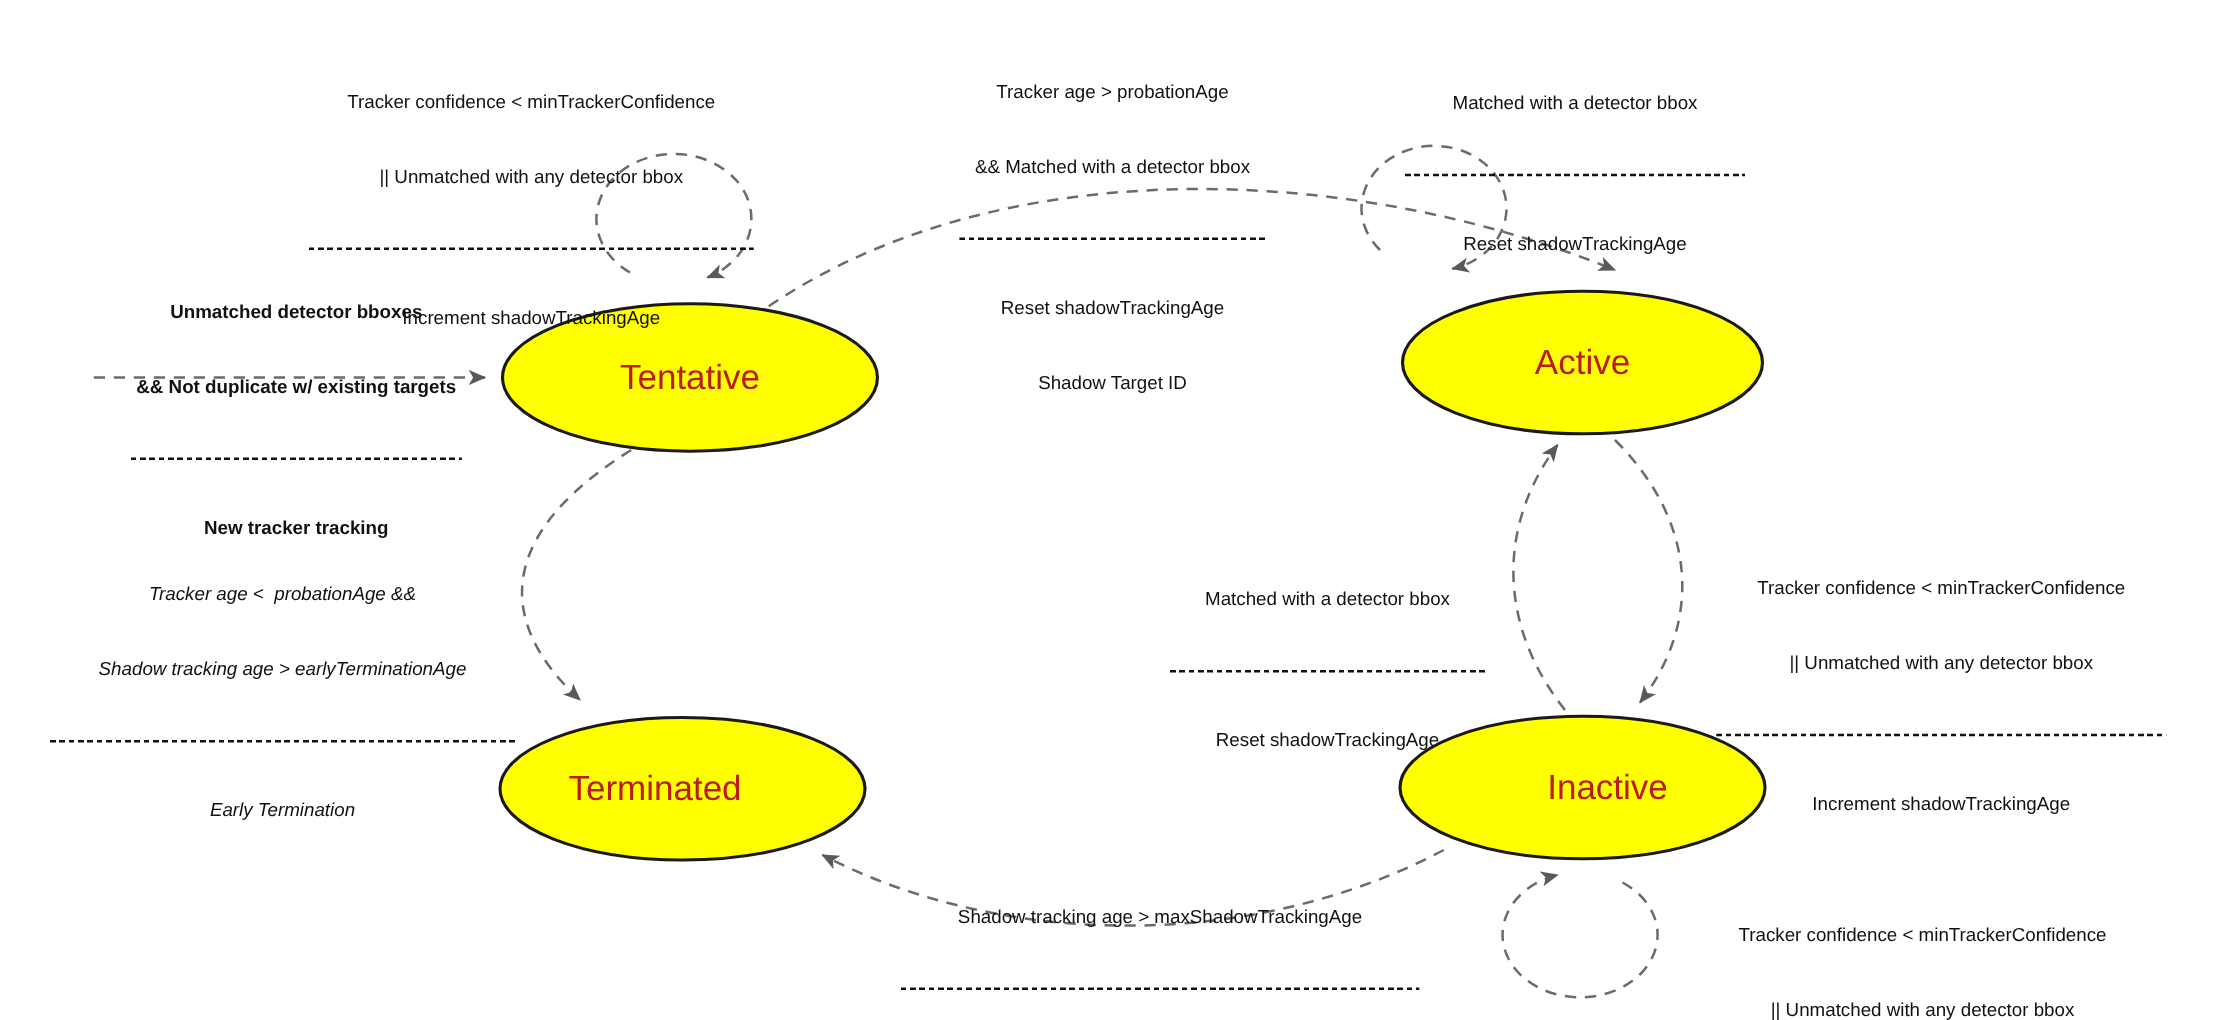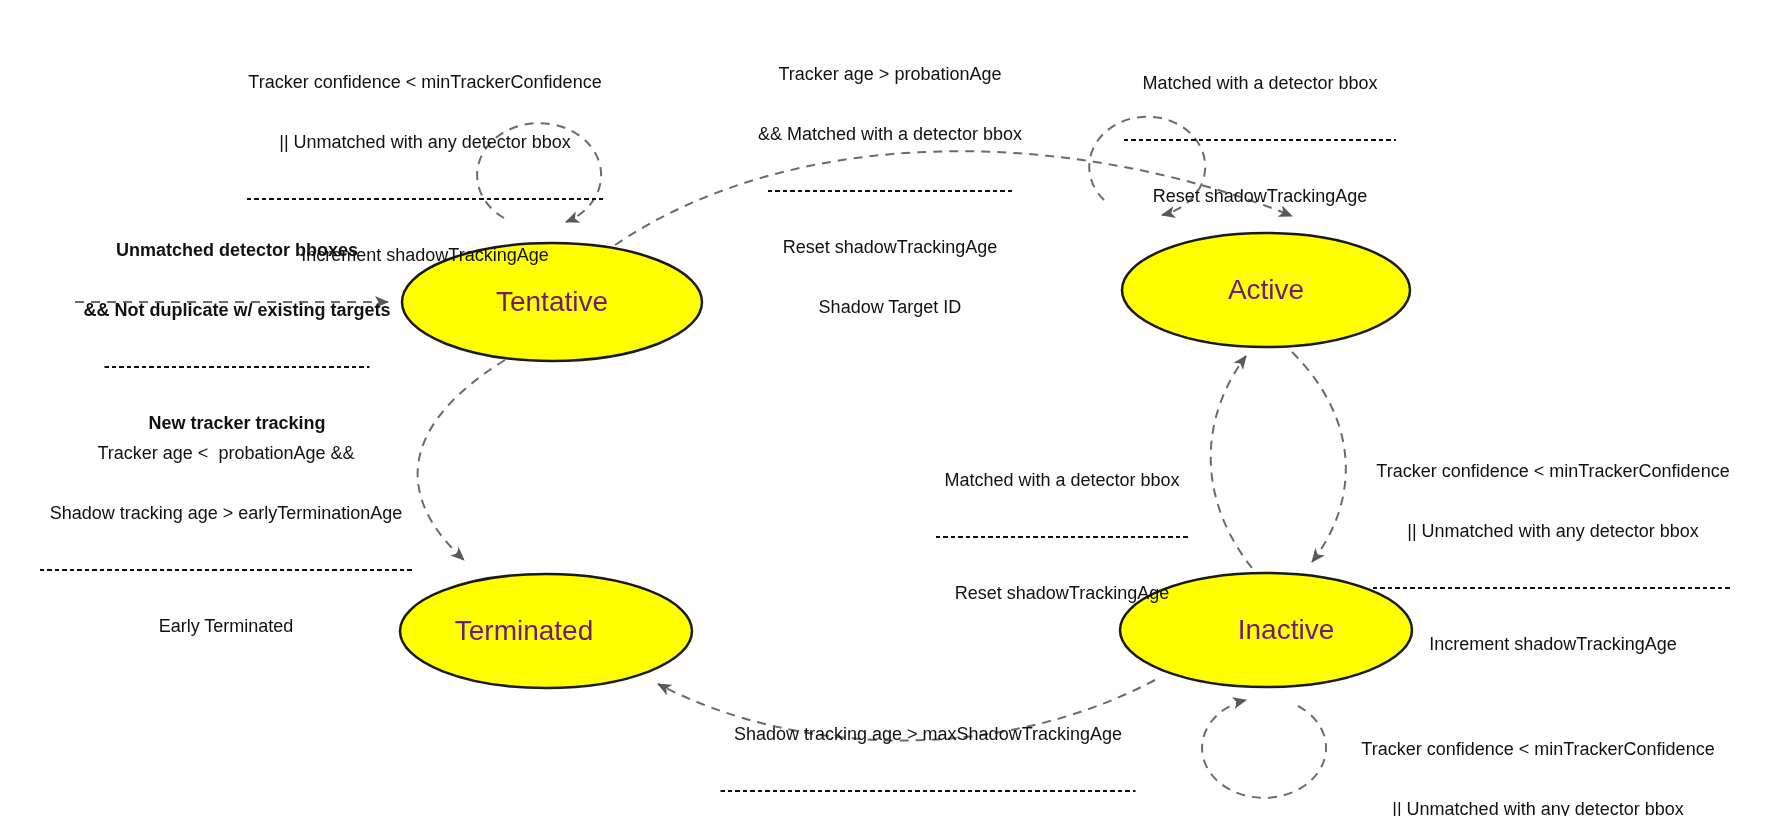--- a/index.html
+++ b/index.html
@@ -10,37 +10,37 @@
     background: #ffffff;
     font-family: "Liberation Sans", "DejaVu Sans", sans-serif;
     color: #111111;
     overflow: hidden;
   }
   #edges { position:absolute; left:0; top:0; width:1776px; height:816px; }
   .edge-label {
     position: absolute;
     transform: translateX(-50%);
     text-align: center;
-    font-size: 18px;
+    font-size: 15px;
     line-height: 20px;
     white-space: pre;
     color: #111111;
   }
   .tline { white-space: pre; }
   .tsep {
     height: 2px;
     margin: 6px auto 5px auto;
     background: repeating-linear-gradient(90deg, #111111 0 4.5px, transparent 4.5px 7.5px);
   }
   .state-label {
     position: absolute;
     transform: translate(-50%, -50%);
     font-size: 28px;
     line-height: 30px;
-    color: #701a75;
+    color: #b91c1c;
     white-space: pre;
   }
 </style>
 </head>
 <body>
 
 <div id="diagram">
 
   <svg id="edges" viewBox="0 0 1776 816" xmlns="http://www.w3.org/2000/svg">
     <defs>
@@ -95,25 +95,25 @@
     <div class="tline">Reset shadowTrackingAge</div>
   </div>
 
   <div class="edge-label" style="left:237px; top:200px;font-weight:bold;">
     <div class="tline">Unmatched detector bboxes</div>
     <div class="tline">&amp;&amp; Not duplicate w/ existing targets</div>
     <div class="tsep" style="width:265px;"></div>
     <div class="tline">New tracker tracking</div>
   </div>
 
-  <div class="edge-label" style="left:226px; top:403px;">
+  <div class="edge-label" style="left:226px; top:426px;font-style:italic;">
     <div class="tline">Tracker age &lt;  probationAge &amp;&amp;</div>
     <div class="tline">Shadow tracking age &gt; earlyTerminationAge</div>
     <div class="tsep" style="width:372px;"></div>
-    <div class="tline">Early Terminated</div>
+    <div class="tline">Early Termination</div>
   </div>
 
   <div class="edge-label" style="left:1062px; top:430px;">
     <div class="tline">Matched with a detector bbox</div>
     <div class="tsep" style="width:252px;"></div>
     <div class="tline">Reset shadowTrackingAge</div>
   </div>
 
   <div class="edge-label" style="left:1553px; top:421px;">
     <div class="tline">Tracker confidence &lt; minTrackerConfidence</div>

